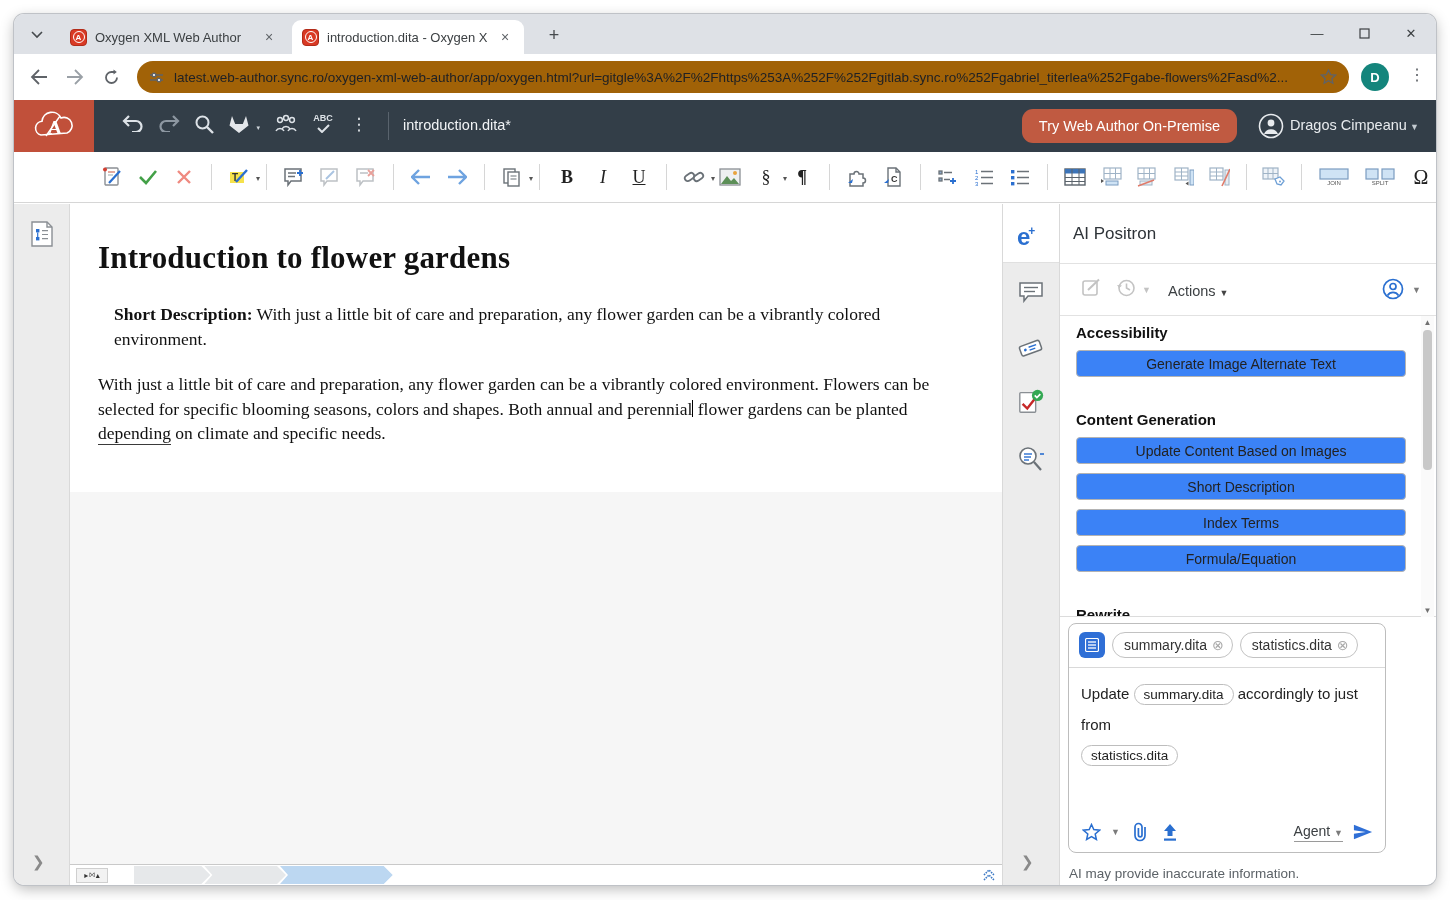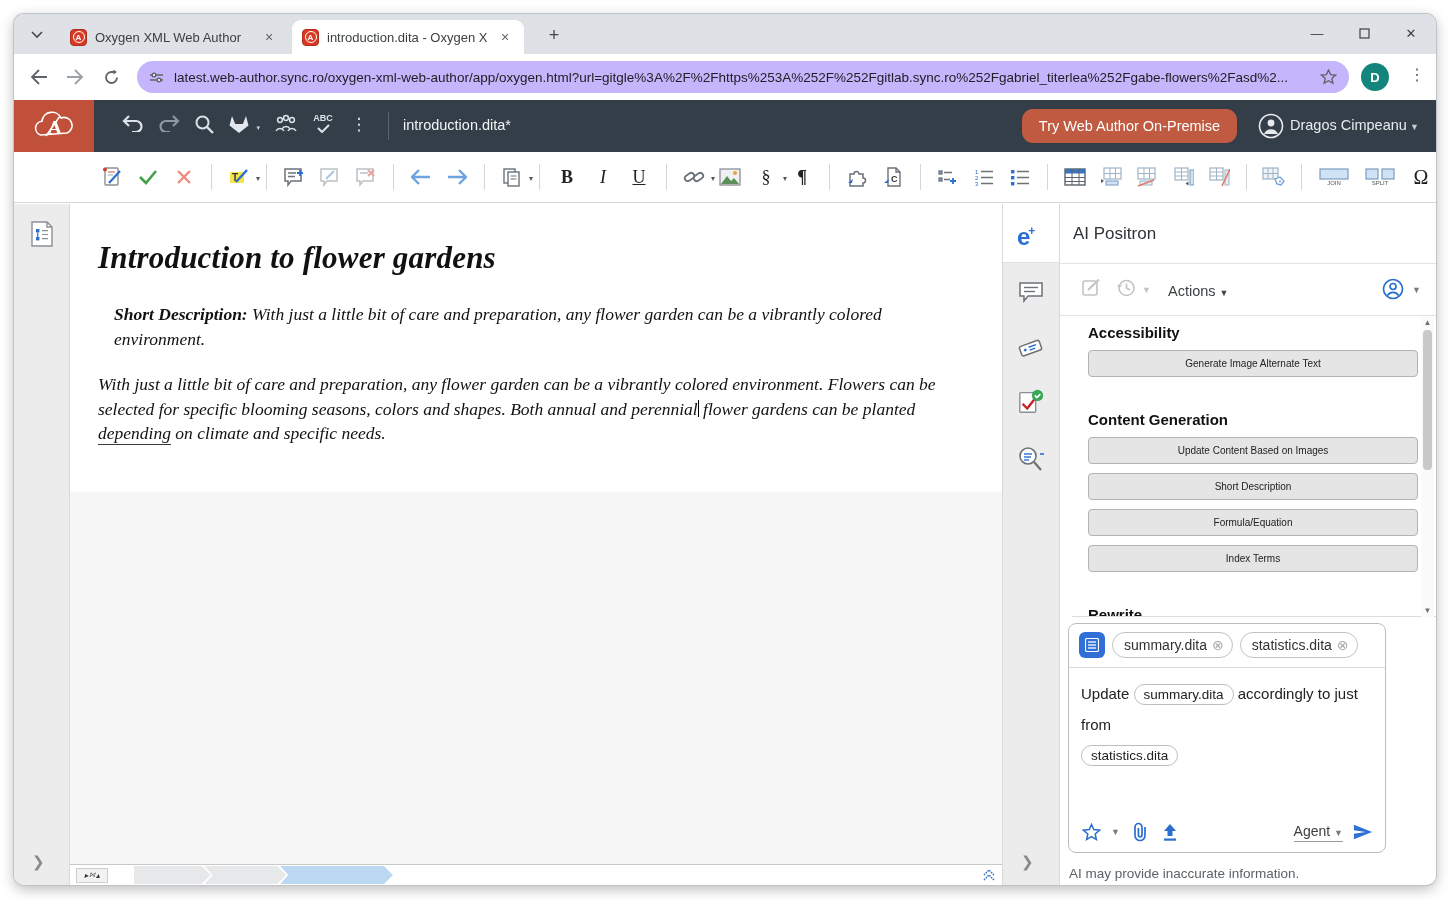--- a/index.html
+++ b/index.html
@@ -22,21 +22,21 @@
   .tab-title { flex:1; white-space:nowrap; overflow:hidden; }
   .tab-close { color:#5f6368; font-size:14px; width:18px; height:18px; line-height:18px; text-align:center; border-radius:9px; }
   .newtab { position:absolute; left:528px; top:9px; width:24px; height:24px; color:#45494d; font-size:18px;
             display:flex; align-items:center; justify-content:center; }
   .winctl { position:absolute; top:0; height:38px; width:42px; display:flex; align-items:center; justify-content:center;
             color:#3c4043; font-size:13px; }
 
   
   .navbar { position:absolute; left:0; top:40px; right:0; height:46px; background:#fff; }
   .navico { position:absolute; top:12px; width:22px; height:22px; color:#5f6368; display:flex; align-items:center; justify-content:center; }
-  .omnibox { position:absolute; left:123px; top:7px; width:1212px; height:32px; border-radius:16px; background:#c4b5fd;
+  .omnibox { position:absolute; left:123px; top:7px; width:1212px; height:32px; border-radius:16px; background:#a16207;
              display:flex; align-items:center; padding:0 12px; gap:10px; }
   .url { flex:1; font-size:13.5px; color:#202124; white-space:nowrap; overflow:hidden; }
   .avatar { position:absolute; left:1347px; top:9px; width:28px; height:28px; border-radius:50%; background:#14857c;
             color:#fff; font-size:13px; font-weight:bold; display:flex; align-items:center; justify-content:center; }
   .kebab { position:absolute; left:1392px; top:11px; width:22px; height:24px; color:#5f6368; font-size:16px; text-align:center; }
 
   
   .appheader { position:absolute; left:0; top:86px; right:0; height:52px; background:#333e48; }
   .logo { position:absolute; left:0; top:0; width:80px; height:52px; background:#c1503a; display:flex; align-items:center; justify-content:center; }
   .hico { position:absolute; top:14px; width:26px; height:26px; color:#dde2e7; display:flex; align-items:flex-start; justify-content:center; }
@@ -57,21 +57,21 @@
   .sep { width:1px; height:26px; background:#d6d6d6; flex:0 0 auto; margin:0 3px; }
   .glyph { font-family:"Liberation Serif",serif; font-size:18px; color:#222; }
   .smalllabel { font-size:6px; color:#555; letter-spacing:0; }
 
   
   .content { position:absolute; left:0; top:190px; right:0; bottom:0; display:flex; }
   .lgutter { width:56px; background:#ececec; border-right:1px solid #d9d9d9; position:relative; flex:0 0 auto; }
   .gico { position:absolute; left:14px; width:28px; height:28px; display:flex; align-items:center; justify-content:center; }
   .gchev { position:absolute; left:18px; bottom:14px; color:#8a8a8a; font-size:15px; }
 
-  .docarea { flex:1; background:#f6f6f6; position:relative; border-right:1px solid #d9d9d9; overflow:hidden;font-style:italic; }
+  .docarea { flex:1; background:#f6f6f6; position:relative; border-right:1px solid #d9d9d9; overflow:hidden; }
   .page { position:absolute; left:0; top:0; right:0; height:288px; background:#fff; }
   .doc { position:absolute; left:28px; top:0; width:862px; font-family:"Liberation Serif",serif; color:#111; }
   .doc-title { position:absolute; top:36px; font-size:31px; font-weight:bold; letter-spacing:.2px; white-space:nowrap; }
   .shortdesc { position:absolute; top:98px; font-size:17.5px; line-height:25px;margin-left:16px; }
   .para { position:absolute; top:168px; font-size:17.5px; line-height:24.5px; }
   .caret-bar { display:inline-block; width:1px; height:17px; background:#000; vertical-align:-2px; }
   .ins-underline { border-bottom:1.5px solid #3a3a3a; padding-bottom:1px; }
 
   .crumbbar { position:absolute; left:0; right:0; bottom:0; height:21px; background:#fff; border-top:1px solid #c9c9c9;
               display:flex; align-items:center; }
@@ -89,26 +89,26 @@
   .eplus { position:absolute; left:14px; top:14px; font-size:24px; color:#2a6fd0; font-weight:bold; line-height:26px;}
   .eplus sup { font-size:12px; vertical-align:10px; margin-left:-2px;}
 
   
   .aipanel { width:376px; background:#fff; position:relative; flex:0 0 auto; font-family:"Liberation Sans",sans-serif; }
   .ai-title { position:absolute; left:13px; top:20px; font-size:17px; color:#2e3338; }
   .ai-head-border { position:absolute; left:0; top:59px; right:0; height:1px; background:#e2e2e2; }
   .ai-toolbar { position:absolute; left:0; top:59px; right:0; height:53px; border-bottom:1px solid #e2e2e2; }
   .ai-tico { position:absolute; top:15px; width:22px; height:22px; color:#c3c3c3; }
   .actions { position:absolute; left:108px; top:20px; font-size:14.5px; color:#3c4043; }
-  .ai-scroll { position:absolute; left:12px; top:112px; width:376px; height:301px; overflow:hidden; border-bottom:1px solid #dcdcdc;
+  .ai-scroll { position:absolute; left:0; top:112px; width:376px; height:301px; overflow:hidden; border-bottom:1px solid #dcdcdc;
                padding:0 30px 0 16px; }
   .ai-h { font-size:15px; font-weight:bold; color:#111; margin-top:34px; }
   .ai-h.first { margin-top:8px; }
-  .ai-btn { display:block; width:100%; height:27px; margin-top:9px; background:#e5e5e5; border:1px solid #b3b3b3;
-            border-radius:4px; font-size:10px; color:#222; font-family:"Liberation Sans",sans-serif; }
+  .ai-btn { display:block; width:100%; height:27px; margin-top:9px; background:#3b82f6; border:1px solid #b3b3b3;
+            border-radius:4px; font-size:14px; color:#222; font-family:"Liberation Sans",sans-serif; }
   .ai-sb { position:absolute; right:2px; top:112px; width:13px; height:301px; background:#fafafa; }
   .ai-sb .arr { position:absolute; left:0; width:13px; height:13px; color:#707070; font-size:8px; text-align:center; line-height:13px; }
   .ai-sb .thumb { position:absolute; left:2px; top:14px; width:9px; height:140px; background:#c8c8c8; border-radius:4px; }
 
   .chatcard { position:absolute; left:8px; top:419px; width:318px; height:230px; border:1px solid #bdbdbd; border-radius:8px; background:#fff; }
   .chat-row1 { display:flex; align-items:center; gap:7px; padding:8px 10px 9px 10px; border-bottom:1px solid #d9d9d9; }
   .doclist-btn { width:26px; height:26px; border-radius:6px; background:#2f6fd6; display:flex; align-items:center; justify-content:center; flex:0 0 auto;}
   .chip { height:26px; border:1px solid #c2c2c2; border-radius:13px; display:flex; align-items:center; gap:5px;
           padding:0 8px 0 11px; font-size:14px; color:#333; }
   .chip .x { color:#a9a9a9; font-size:14px; }
@@ -646,22 +646,22 @@
         </div>
         <span class="tinycaret" style="position:absolute;left:352px;top:22px">▼</span>
       </div>
 
       <div class="ai-scroll">
         <div class="ai-h first">Accessibility</div>
         <button class="ai-btn">Generate Image Alternate Text</button>
         <div class="ai-h">Content Generation</div>
         <button class="ai-btn">Update Content Based on Images</button>
         <button class="ai-btn">Short Description</button>
+        <button class="ai-btn">Index Terms</button>
         <button class="ai-btn">Formula/Equation</button>
-        <button class="ai-btn">Index Terms</button>
         <div class="ai-h">Rewrite</div>
         <button class="ai-btn">Correct Grammar</button>
       </div>
       <div class="ai-sb">
         <span class="arr" style="top:0">▲</span>
         <div class="thumb"></div>
         <span class="arr" style="bottom:0">▼</span>
       </div>
 
       <div class="chatcard">

